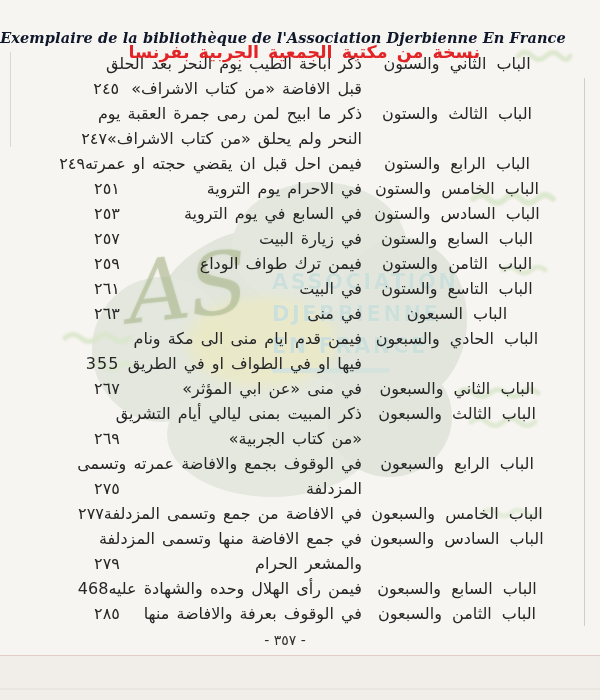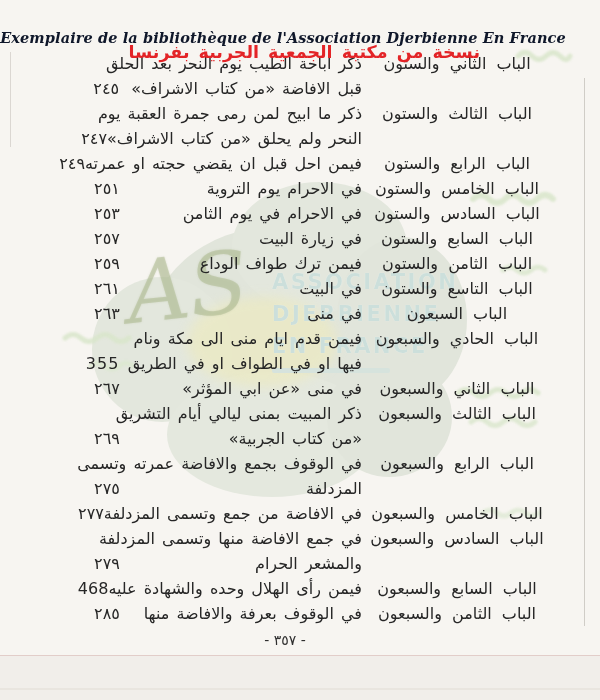--- a/index.html
+++ b/index.html
@@ -137,21 +137,21 @@
       <span class="cell-desc"><span>فيمن احل قبل ان يقضي حجته او عمرته</span><span>٢٤٩</span></span>
       <span class="cell-num"></span>
     </div>
     <div class="toc-line">
       <span class="cell-ch">الباب الخامس والستون</span>
       <span class="cell-desc"><span>في الاحرام يوم التروية</span></span>
       <span class="cell-num">٢٥١</span>
     </div>
     <div class="toc-line">
       <span class="cell-ch">الباب السادس والستون</span>
-      <span class="cell-desc"><span>في الاحرام في يوم الثامن</span></span>
+      <span class="cell-desc"><span>في السابع في يوم التروية</span></span>
       <span class="cell-num">٢٥٣</span>
     </div>
     <div class="toc-line">
       <span class="cell-ch">الباب السابع والستون</span>
       <span class="cell-desc"><span>في زيارة البيت</span></span>
       <span class="cell-num">٢٥٧</span>
     </div>
     <div class="toc-line">
       <span class="cell-ch">الباب الثامن والستون</span>
       <span class="cell-desc"><span>فيمن ترك طواف الوداع</span></span>

